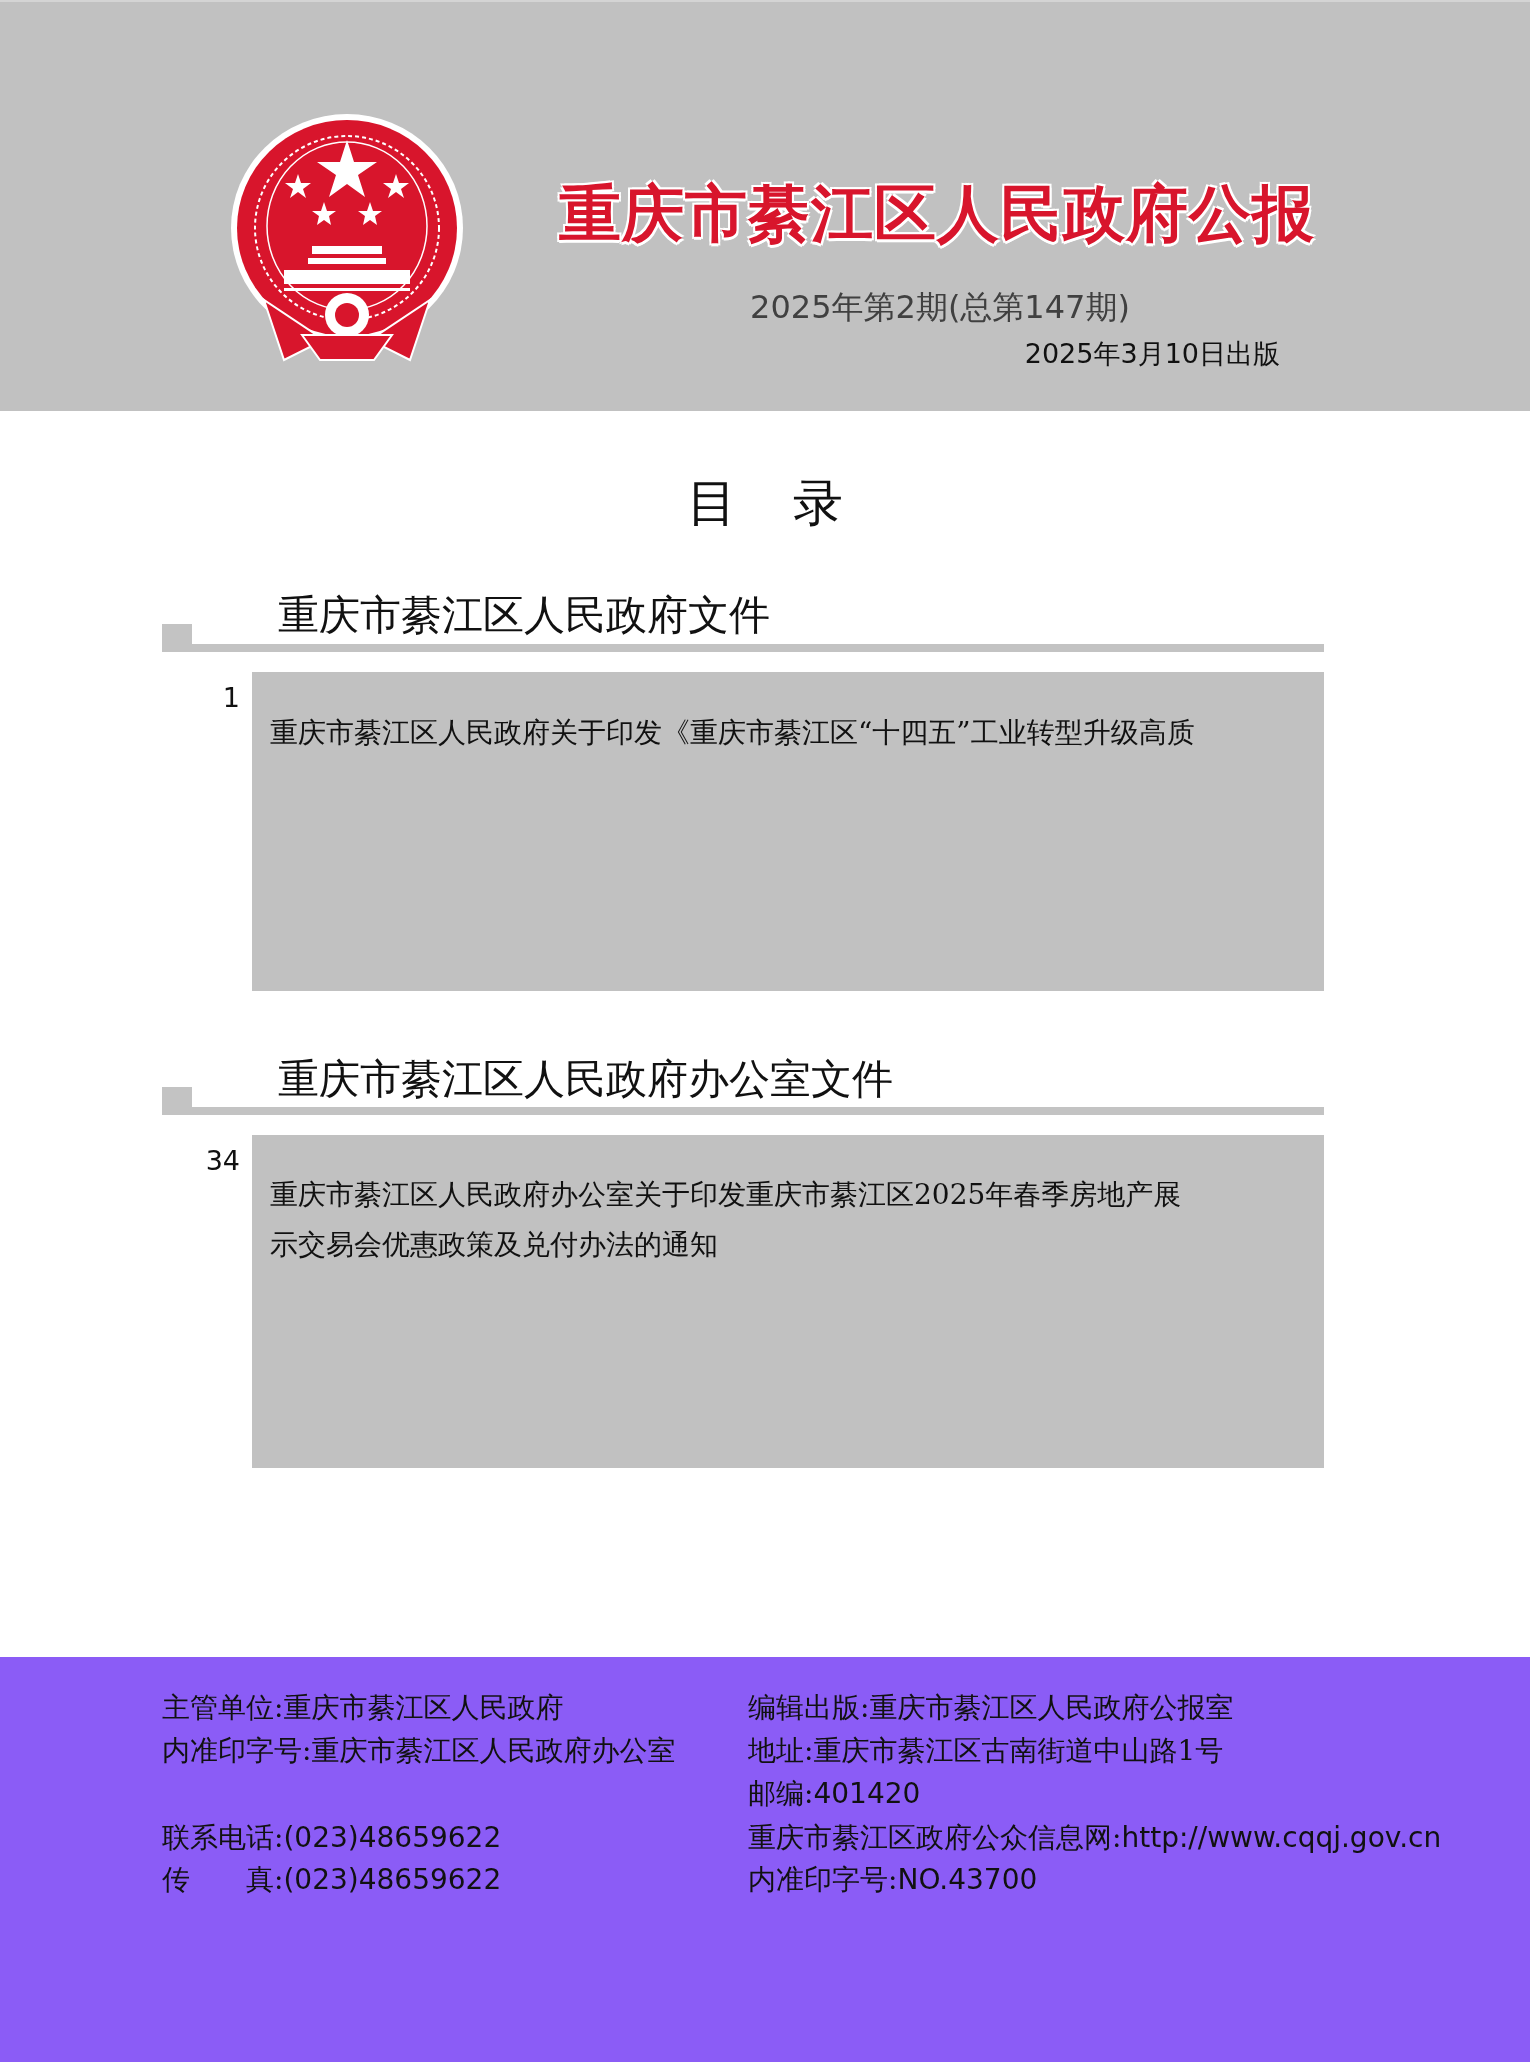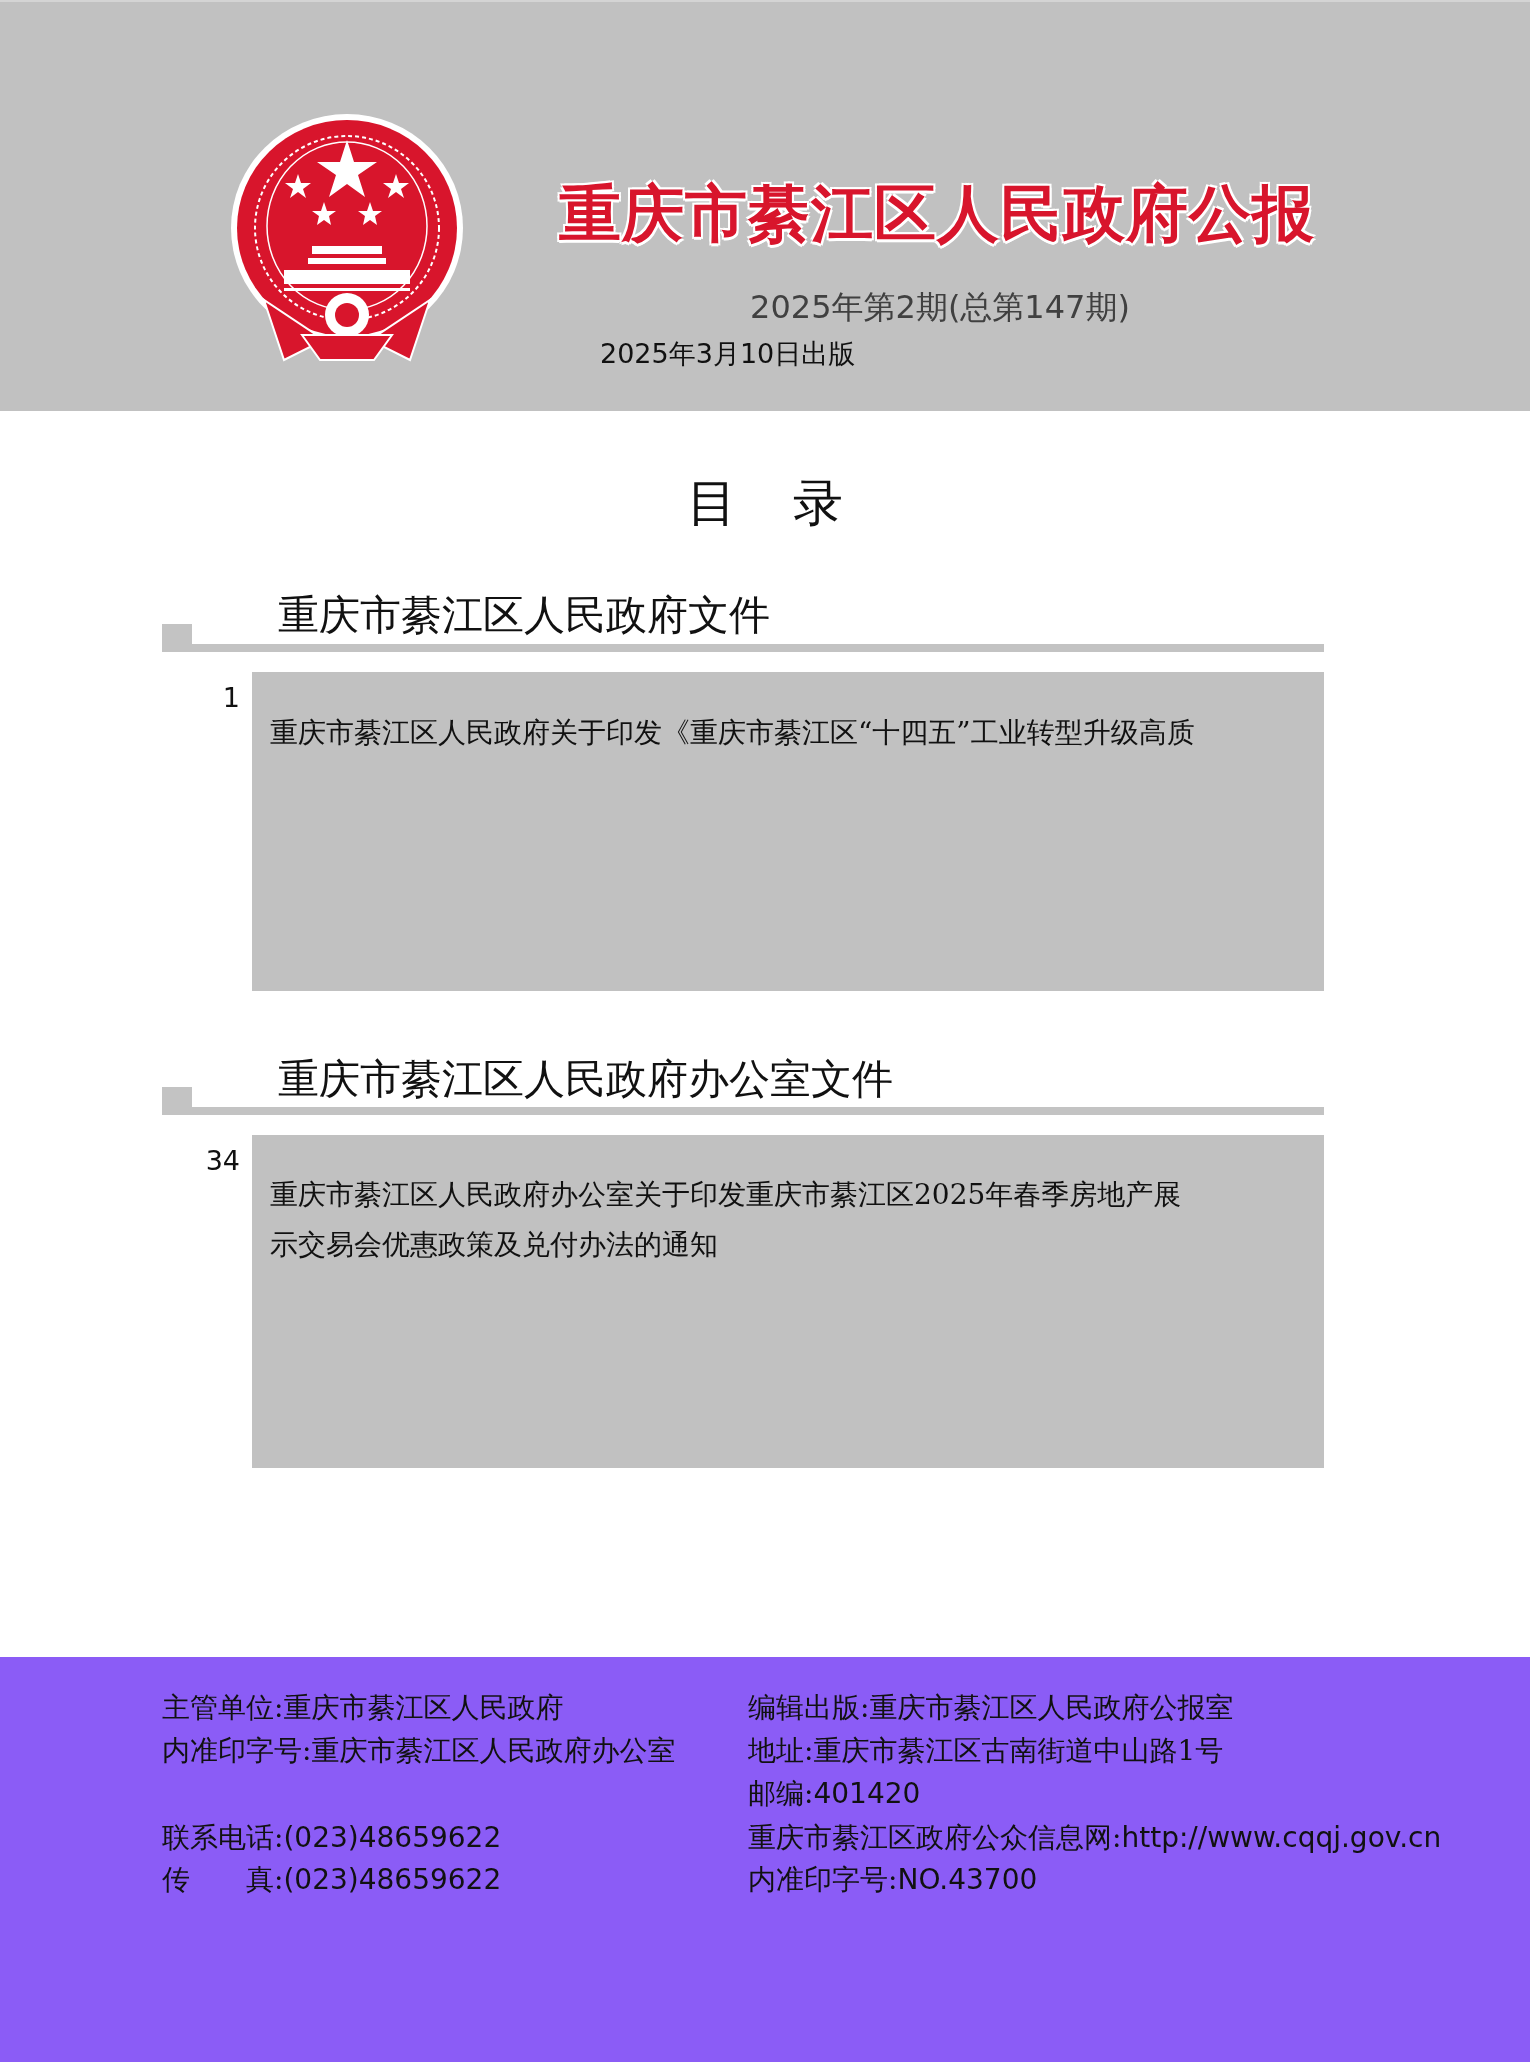--- a/index.html
+++ b/index.html
@@ -5,21 +5,21 @@
     * { box-sizing: border-box; margin: 0; padding: 0; }
     html, body { width: 1530px; height: 2062px; background: #ffffff; overflow: hidden; }
     body { position: relative; font-family: "DejaVu Sans", "Liberation Sans", sans-serif; color: #111; }
 
     .header-band { position: absolute; left: 0; top: 0; width: 1530px; height: 411px; background: #c1c1c1; border-top: 2px solid #d4d4d4; }
     .emblem { position: absolute; left: 224px; top: 108px; width: 246px; height: 256px; }
     .bulletin-title { position: absolute; left: 555px; top: 170px; width: 760px; text-align: right;
       font-family: "DejaVu Serif", "Liberation Serif", serif; font-weight: bold; font-size: 62px; letter-spacing: 1px;
       color: #d8152c; text-shadow: 2px 2px 0 #fff, -2px -2px 0 #fff, 2px -2px 0 #fff, -2px 2px 0 #fff, 0 3px 0 #fff; }
     .issue-line { position: absolute; left: 600px; top: 284px; width: 680px; text-align: center; font-size: 32px; color: #404040; }
-    .date-line { position: absolute; left: 600px; top: 334px; width: 680px; text-align: left; font-size: 27px; color: #111; }
+    .date-line { position: absolute; left: 600px; top: 334px; width: 680px; text-align: right; font-size: 27px; color: #111; }
 
     .toc-title { position: absolute; left: 0; top: 470px; width: 1530px; text-align: center;
       font-family: "DejaVu Serif", "Liberation Serif", serif; font-size: 50px; color: #111; word-spacing: 40px; }
 
     .section-heading { position: absolute; left: 278px; font-family: "DejaVu Serif", "Liberation Serif", serif; font-size: 41px; color: #111; }
     .section-rule { position: absolute; left: 162px; width: 1162px; height: 8px; background: #c3c3c3; }
     .section-tab { position: absolute; left: 162px; width: 30px; height: 20px; background: #c3c3c3; }
 
     .entry-box { position: absolute; left: 252px; width: 1072px; background: #c1c1c1; }
     .entry-page { position: absolute; left: 190px; width: 50px; text-align: right; font-size: 27px; color: #111; }

